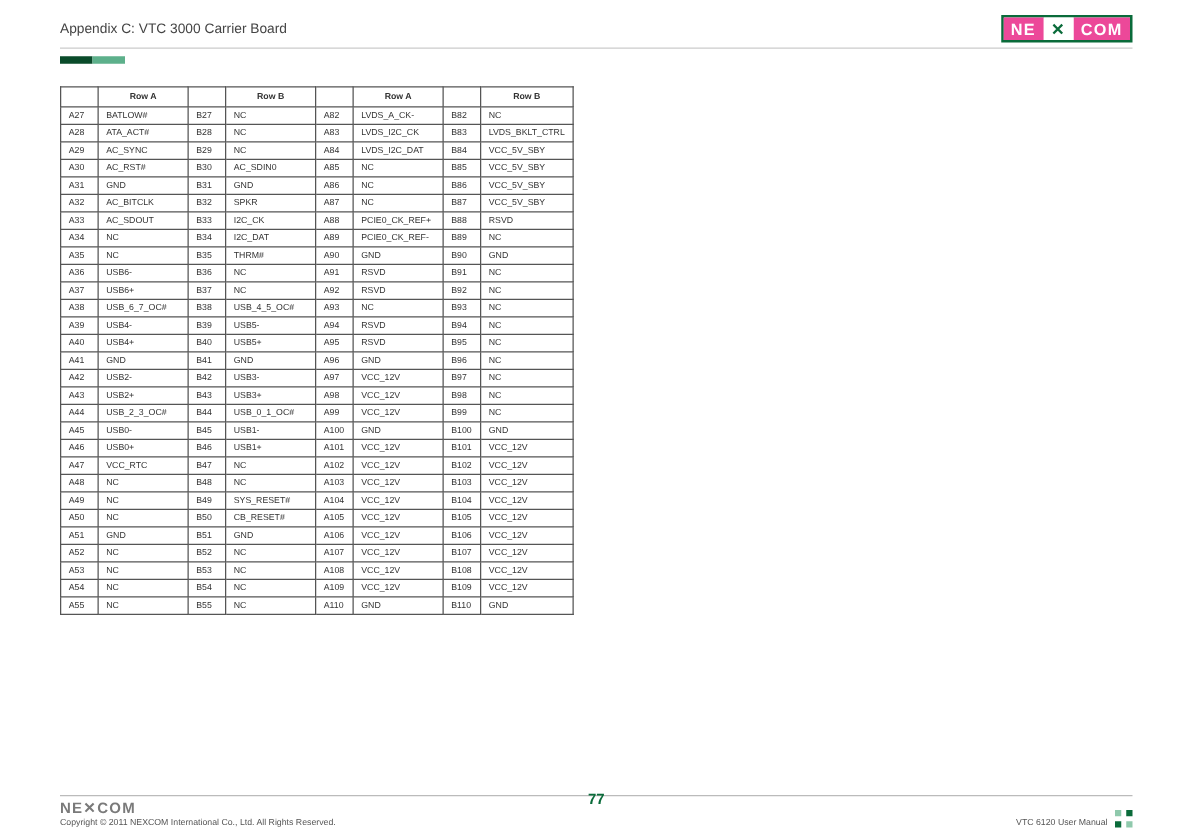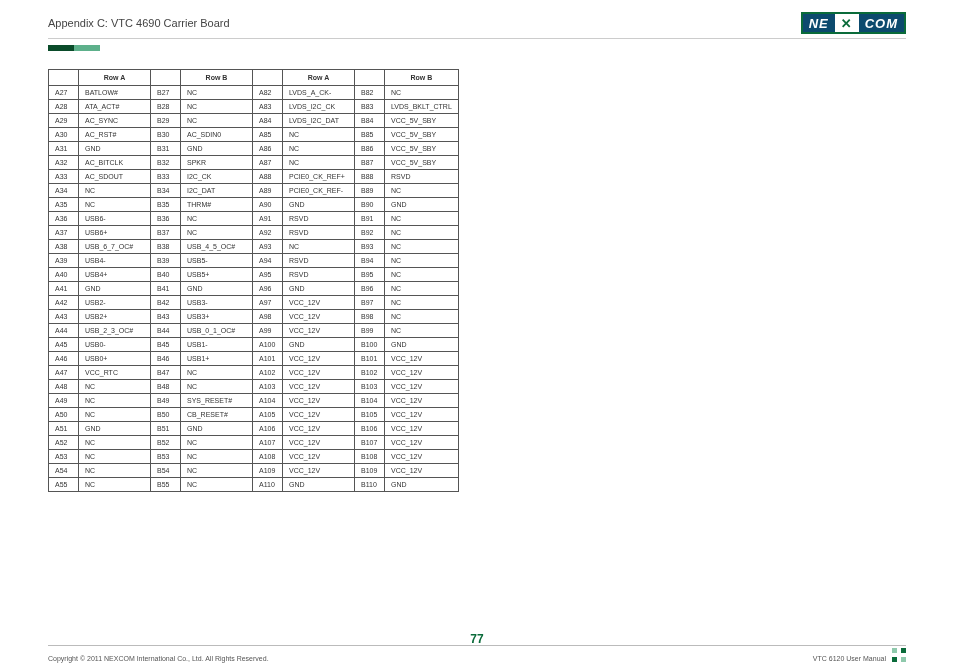--- a/index.html
+++ b/index.html
@@ -33,29 +33,28 @@
     background: #fff;
     color: #0a6b3a;
     font-weight: bold;
     font-size: 13px;
     padding: 2px 6px;
     display: flex;
     align-items: center;
     letter-spacing: 1px;
   }
   .logo-top .seg-green {
-    background: #0c4a6e;
+    background: #ec4899;
     color: #fff;
     font-weight: bold;
     font-size: 13px;
     padding: 2px 6px;
     display: flex;
     align-items: center;
     letter-spacing: 1px;
-    font-style: italic;
   }
   .header-rule-wrap {
     padding: 0 48px;
   }
   .header-rule {
     border-top: 1px solid #ccc;
     position: relative;
   }
   .accent-strip {
     display: flex;
@@ -131,21 +130,21 @@
   .footer-mark .sq { position:absolute; width:5px; height:5px; background:#0a6b3a; }
   .footer-mark .s1 { top:0; left:0; background:#8fc9ac;}
   .footer-mark .s2 { top:0; right:0; }
   .footer-mark .s3 { bottom:0; left:0; }
   .footer-mark .s4 { bottom:0; right:0; background:#8fc9ac;}
 </style>
 </head>
 <body>
 
 <div class="header">
-  <div class="header-title">Appendix C: VTC 4690 Carrier Board</div>
+  <div class="header-title">Appendix C: VTC 3000 Carrier Board</div>
   <div class="logo-top">
     <span class="seg-green">NE</span>
     <span class="seg-white">✕</span>
     <span class="seg-green">COM</span>
   </div>
 </div>
 <div class="header-rule-wrap">
   <div class="header-rule"></div>
   <div class="accent-strip">
     <div class="dark"></div>
@@ -459,20 +458,21 @@
           <td class="sig-col">GND</td>
         </tr>
       </tbody>
   </table>
 </div>
 
 <div class="footer">
   <div class="footer-rule"></div>
   <div class="footer-row">
     <div class="footer-left">
+      <span class="footer-logo">NE✕COM</span>
       <span class="footer-copy">Copyright © 2011 NEXCOM International Co., Ltd. All Rights Reserved.</span>
     </div>
     <span class="footer-page">77</span>
     <div class="footer-right">
       <span>VTC 6120 User Manual</span>
       <span class="footer-mark">
         <span class="sq s1"></span>
           <span class="sq s2"></span>
           <span class="sq s3"></span>
           <span class="sq s4"></span>

